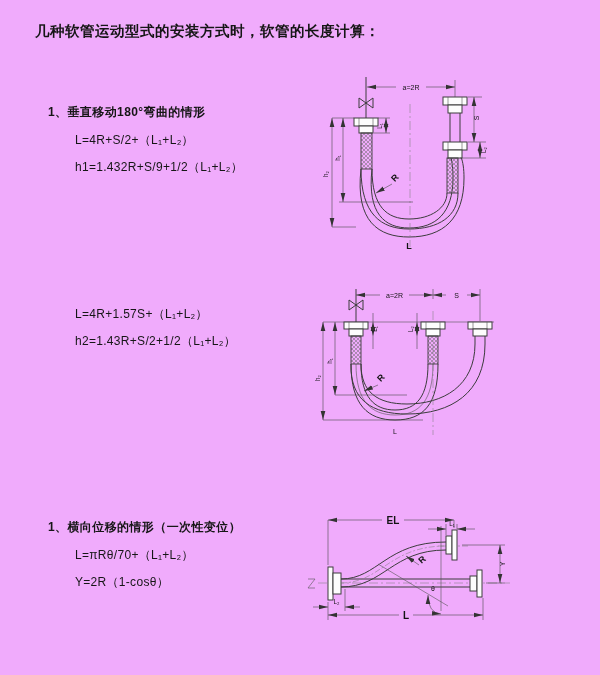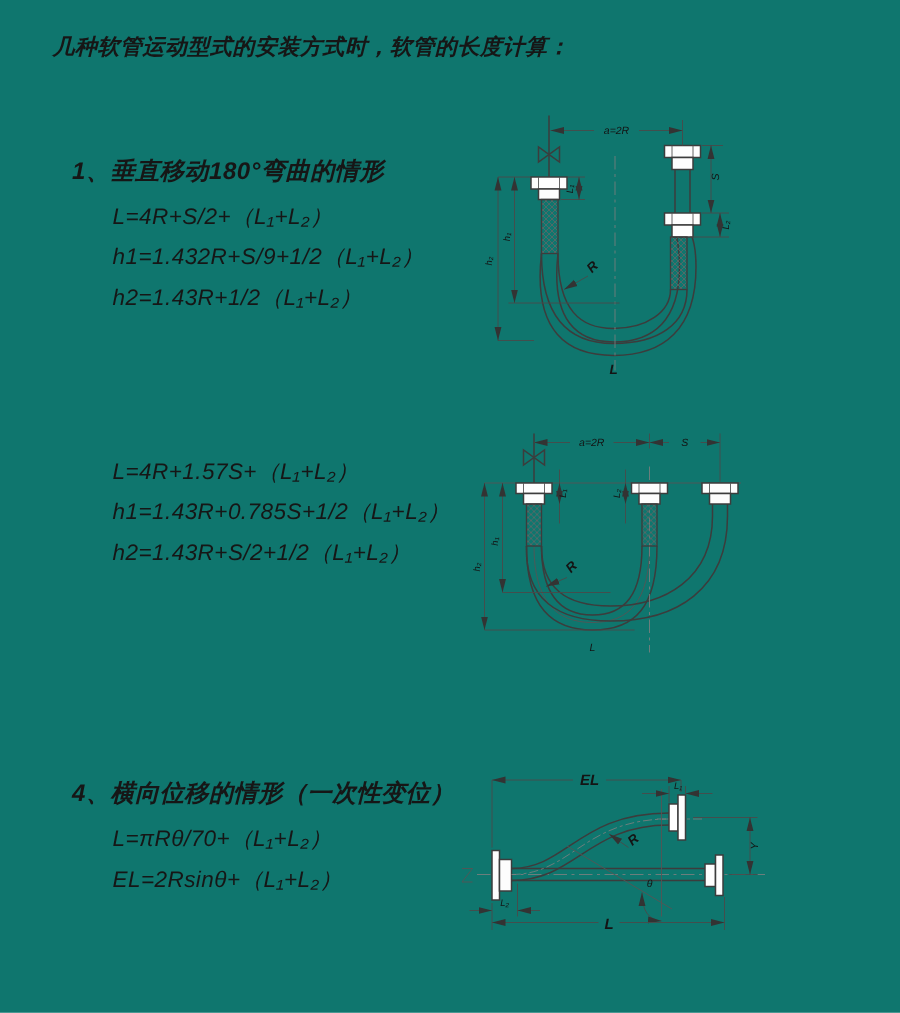--- a/index.html
+++ b/index.html
@@ -1,22 +1,22 @@
 <!DOCTYPE html>
 <html><head>
 <meta charset="utf-8">
 <style>
   html,body{margin:0;padding:0;}
   body{width:600px;height:675px;background:#ffffff;font-family:"Liberation Sans","DejaVu Sans",sans-serif;color:#161616;position:relative;overflow:hidden;}
-  .page{position:absolute;inset:0;background:#0f766e;font-style:italic;}
+  .page{position:absolute;inset:0;background:#f0abfc;}
   .title{position:absolute;left:35px;top:22px;font-size:14.5px;font-weight:700;letter-spacing:.5px;margin:0;}
   .sec{position:absolute;left:48px;}
   .sec1{top:104px;} .sec2{top:306px;} .sec3{top:519px;}
-  .heading{font-size:16px;font-weight:700;margin:0 0 11px 0;letter-spacing:.4px;}
-  .formula{font-size:15px;line-height:17px;margin:0 0 10px 27px;letter-spacing:.3px;font-family:"Liberation Sans","DejaVu Sans",sans-serif;}
+  .heading{font-size:12px;font-weight:700;margin:0 0 11px 0;letter-spacing:.4px;}
+  .formula{font-size:12px;line-height:17px;margin:0 0 10px 27px;letter-spacing:.3px;font-family:"Liberation Sans","DejaVu Sans",sans-serif;}
   svg.diagram{position:absolute;}
   #d1{left:310px;top:72px;} #d2{left:310px;top:283px;} #d3{left:300px;top:502px;}
   .obj{fill:none;stroke:#3c3c3c;stroke-width:1;}
   .objf{fill:#fdfdfd;stroke:#3c3c3c;stroke-width:1;}
   .thin{fill:none;stroke:#555;stroke-width:.6;}
   .dim{fill:none;stroke:#4a4a4a;stroke-width:.6;}
   .cl{fill:none;stroke:#808080;stroke-width:.55;stroke-dasharray:9 3 2 3;}
   .cld{fill:none;stroke:#808080;stroke-width:.55;stroke-dasharray:6 2 2 2;}
   .hatch1{fill:url(#hp1);stroke:#3c3c3c;stroke-width:.9;}
   .hatch2{fill:url(#hp2);stroke:#3c3c3c;stroke-width:.9;}
@@ -27,33 +27,31 @@
 <body>
 
 <div class="page">
 
   <h1 class="title">几种软管运动型式的安装方式时，软管的长度计算：</h1>
 
   <section class="sec sec1">
     <div class="heading">1、垂直移动180°弯曲的情形</div>
     <div class="formula">L=4R+S/2+（L₁+L₂）</div>
     <div class="formula">h1=1.432R+S/9+1/2（L₁+L₂）</div>
-    <div class="formula">h2=1.43R+1/2（L₁+L₂）</div>
   </section>
 
   <section class="sec sec2">
     <div class="formula">L=4R+1.57S+（L₁+L₂）</div>
-    <div class="formula">h1=1.43R+0.785S+1/2（L₁+L₂）</div>
     <div class="formula">h2=1.43R+S/2+1/2（L₁+L₂）</div>
   </section>
 
   <section class="sec sec3">
-    <div class="heading">4、横向位移的情形（一次性变位）</div>
+    <div class="heading">1、横向位移的情形（一次性变位）</div>
     <div class="formula">L=πRθ/70+（L₁+L₂）</div>
-    <div class="formula">EL=2Rsinθ+（L₁+L₂）</div>
+    <div class="formula">Y=2R（1-cosθ）</div>
   </section>
 
   <svg id="d1" class="diagram" width="290" height="190" viewBox="0 0 290 190">
     <defs>
       <pattern id="hp1" width="4" height="4" patternUnits="userSpaceOnUse">
         <path d="M0,0 L4,4 M4,0 L0,4" stroke="#666" stroke-width="0.5"></path>
       </pattern>
       <marker id="m1" markerWidth="10" markerHeight="8" refX="9" refY="3" orient="auto-start-reverse" markerUnits="userSpaceOnUse">
         <path d="M0,0.7 L9,3 L0,5.3 Z" fill="#333"></path>
       </marker>

